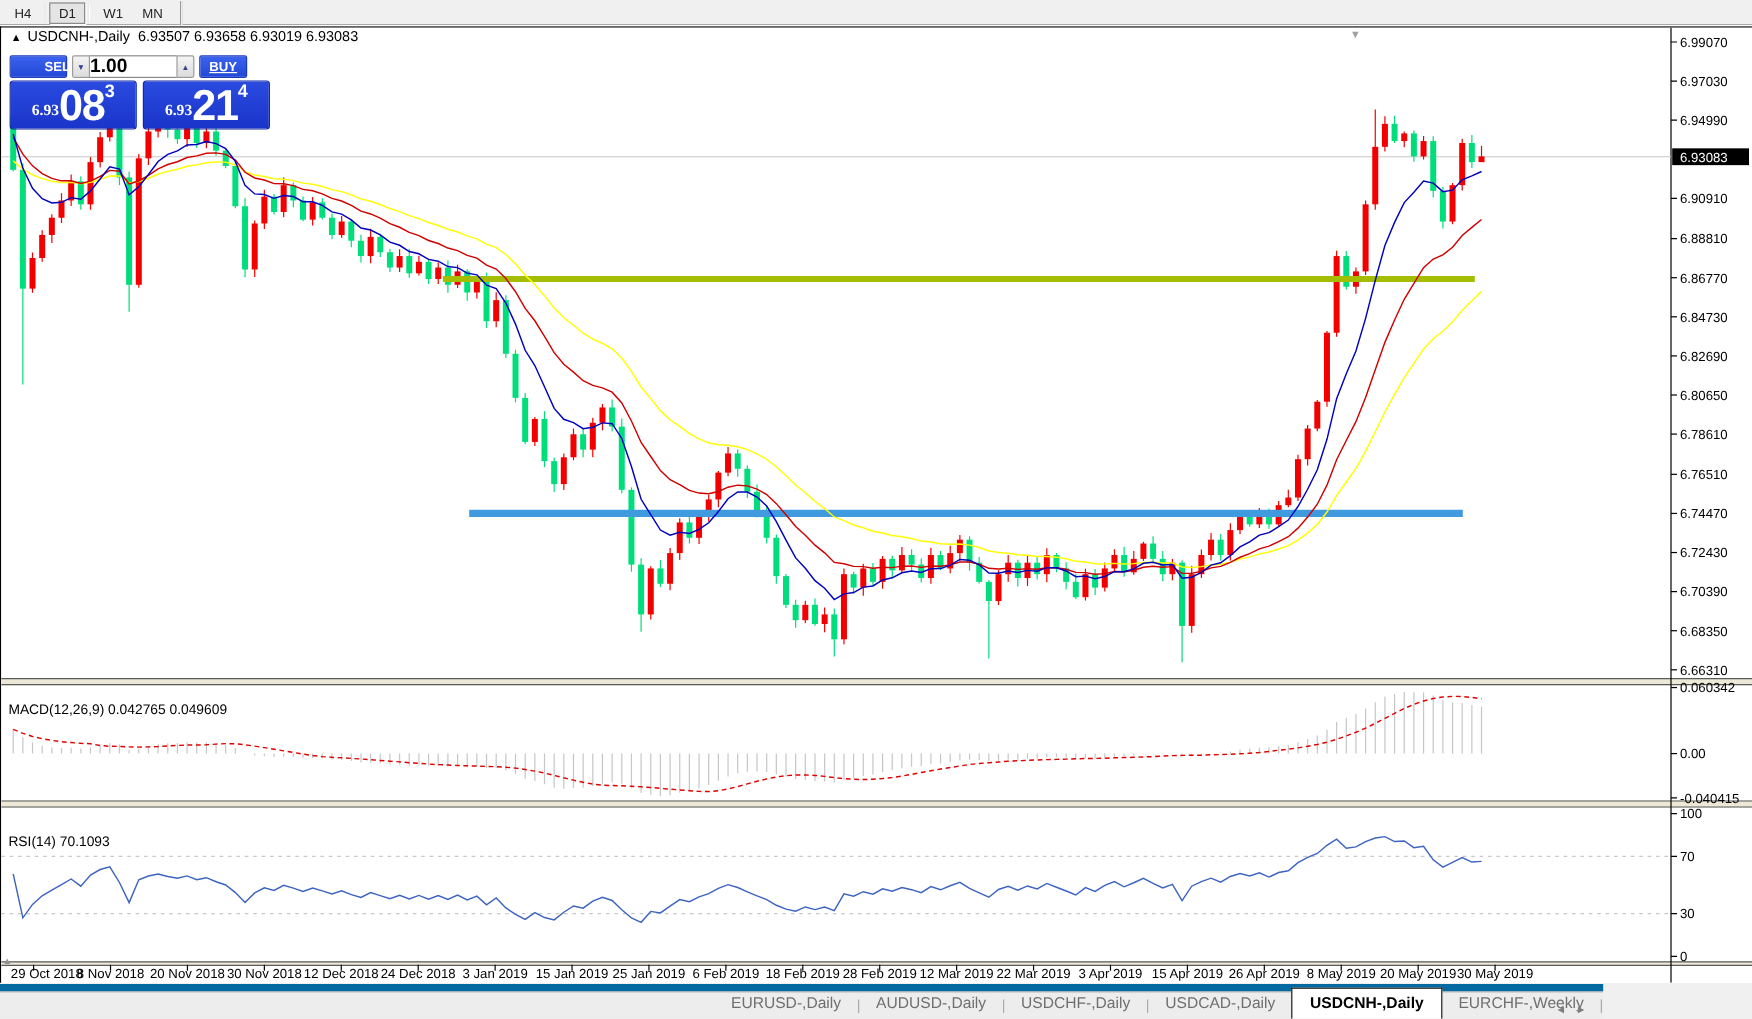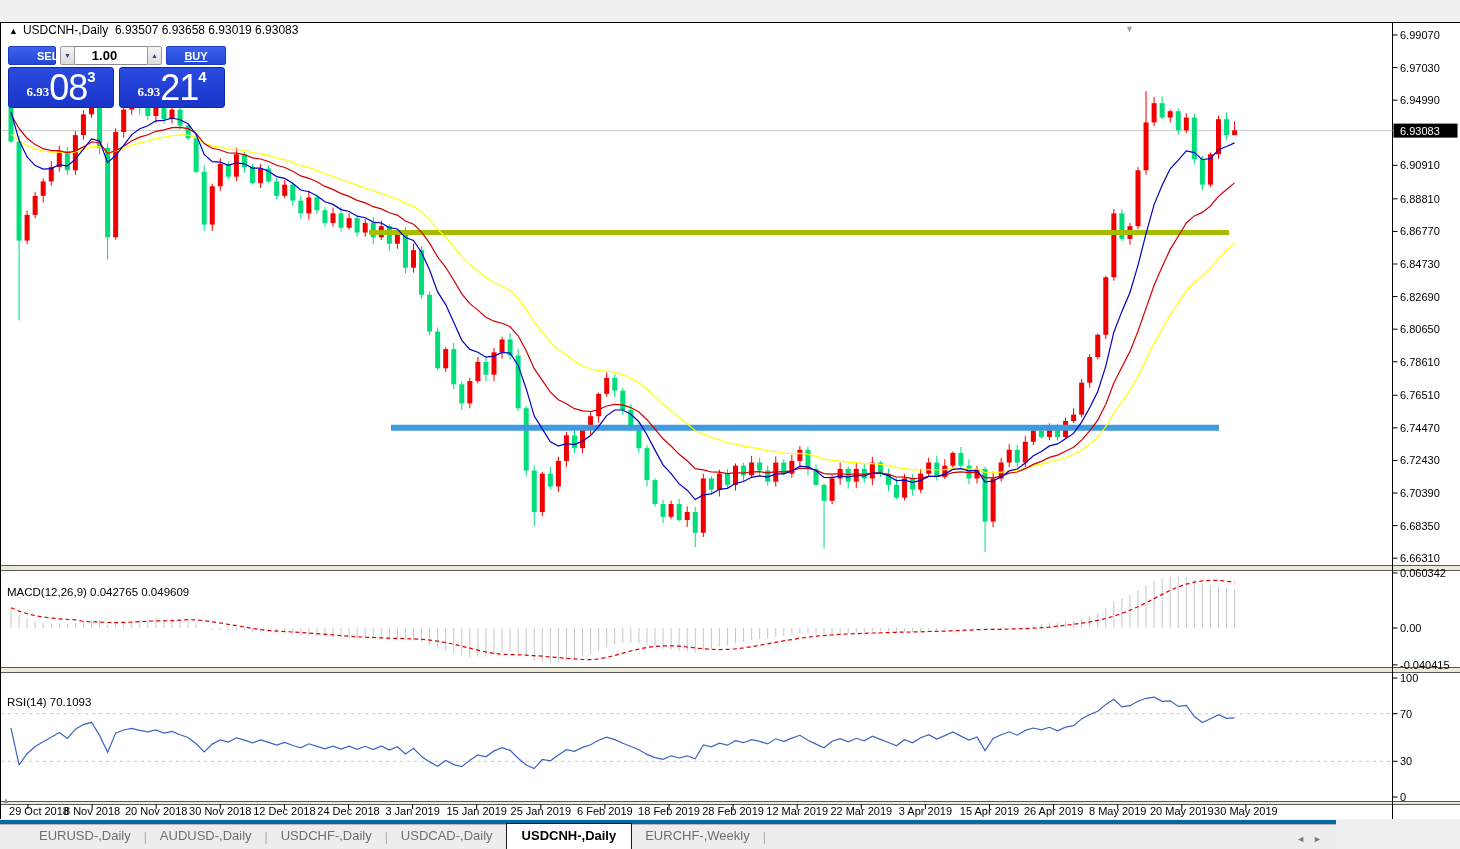--- a/index.html
+++ b/index.html
@@ -27,56 +27,65 @@
 
   .scroll-marker { position:absolute; left:1124px; top:1px; font-size:9px; color:#a0a0a0; z-index:5; }
   .axis-nub { position:absolute; left:1px; top:773px; font-size:8px; color:#909090; z-index:5; }
 
   
   .trade-widget { position:absolute; left:7px; top:23px; width:219px; z-index:6; }
   .tw-row1 { display:flex; height:19px; }
   .tw-btn { color:#fff; font-size:11px; font-weight:bold; text-align:center; line-height:19px;
             background:linear-gradient(#3b63ef,#2347d6); border:1px solid #1c3cc0; border-radius:2px; cursor:pointer; }
   .tw-sell { width:48px;padding-left:28px; }
-  .tw-buy  { width:60px; margin-left:2px;text-decoration:underline; }
+  .tw-buy  { width:40px; margin-left:2px;text-decoration:underline; }
   .tw-spin { width:15px; height:19px; background:linear-gradient(#f4f4f4,#dcdcdc); border:1px solid #9a9a9a;
              font-size:8px; color:#35408c; text-align:center; line-height:17px; cursor:pointer; }
   .tw-spin.dn { margin-left:4px; border-radius:2px 0 0 2px; }
   .tw-spin.up { margin-right:2px; border-radius:0 2px 2px 0; }
   .tw-vol { width:72px; height:19px; border:1px solid #8a8a8a; border-left:none; border-right:none;
-            font-family:"Liberation Sans",sans-serif; font-size:13px; font-weight:bold; color:#000;
-            text-align:center; padding-right:13px; background:#fff; }
+            font-family:"Liberation Sans",sans-serif; font-size:16px; font-weight:bold; color:#000;
+            text-align:left; padding-right:13px; background:#fff; }
   .tw-row2 { display:flex; margin-top:2px; }
   .tw-panel { width:106px; height:41px; background:linear-gradient(#2a4ae0,#1a35c9); border:1px solid #1029a6;
               border-radius:3px; color:#fff; display:flex; align-items:flex-end; justify-content:center;
               padding-bottom:2px; cursor:pointer; }
   .tw-panel + .tw-panel { margin-left:5px; }
   .tw-small { font-size:13px; font-weight:bold; line-height:26px;font-family:Liberation Serif, serif; }
-  .tw-big   { font-size:36px; font-weight:normal; line-height:34px; letter-spacing:-1px; }
+  .tw-big   { font-size:36px; font-weight:bold; line-height:34px; letter-spacing:-1px; }
   .tw-sup   { font-size:15px; font-weight:bold; line-height:15px; align-self:flex-start; margin-top:1px; }
 
   .ind-label { position:absolute; font-size:11.5px; color:#000; z-index:5; white-space:nowrap; }
   .macd-label { left:6px; top:563px; }
   .rsi-label  { left:6px; top:673px; }
 
   
   .tabbar { position:absolute; left:0; top:820px; width:1336px; height:29px; background:#ededed;
-            border-top:4px solid #0369a1; box-shadow:0 1px 0 #b9b9b9 inset;
-            display:flex; align-items:flex-end; padding-left:26px; }
+            border-top:6px solid #0369a1; box-shadow:0 1px 0 #b9b9b9 inset;
+            display:flex; align-items:flex-end; padding-left:26px;justify-content:flex-end; }
   .tab { font-size:13px; color:#6f6f6f; padding:0 13px; height:24px; line-height:22px; cursor:pointer; white-space:nowrap; }
   .tab.active { background:#ffffff; color:#000; font-weight:bold; border:1px solid #1a1a1a; border-bottom:none;
                 height:26px; line-height:24px; padding:0 15px; }
   .tsep { color:#aaaaaa; font-size:12px; align-self:center; cursor:default; }
   .tab-arrows { position:absolute; right:6px; top:10px; font-size:9px; color:#7d7d7d; letter-spacing:8px; cursor:pointer; }
 </style>
 </head>
 <body>
 
 <div class="screen">
 
+  <div class="toolbar">
+    <div class="tf-btn">H4</div>
+    <div class="tb-sep"></div>
+    <div class="tf-btn active">D1</div>
+    <div class="tb-sep"></div>
+    <div class="tf-btn">W1</div>
+    <div class="tf-btn">MN</div>
+    <div class="tb-groove"></div>
+  </div>
 
   <div class="chart-frame">
     <svg id="chart-svg" width="1459" height="796">
         <rect x="0" y="0" width="1459" height="796" fill="#ffffff"></rect>
         <rect x="0" y="542" width="1459" height="6" fill="#ece9d8"></rect>
         <line x1="0" y1="542.5" x2="1459" y2="542.5" stroke="#5a5a5a"></line>
         <line x1="0" y1="547.5" x2="1459" y2="547.5" stroke="#5a5a5a"></line>
         <rect x="0" y="644" width="1459" height="6" fill="#ece9d8"></rect>
         <line x1="0" y1="644.5" x2="1459" y2="644.5" stroke="#5a5a5a"></line>
         <line x1="0" y1="649.5" x2="1459" y2="649.5" stroke="#5a5a5a"></line>

